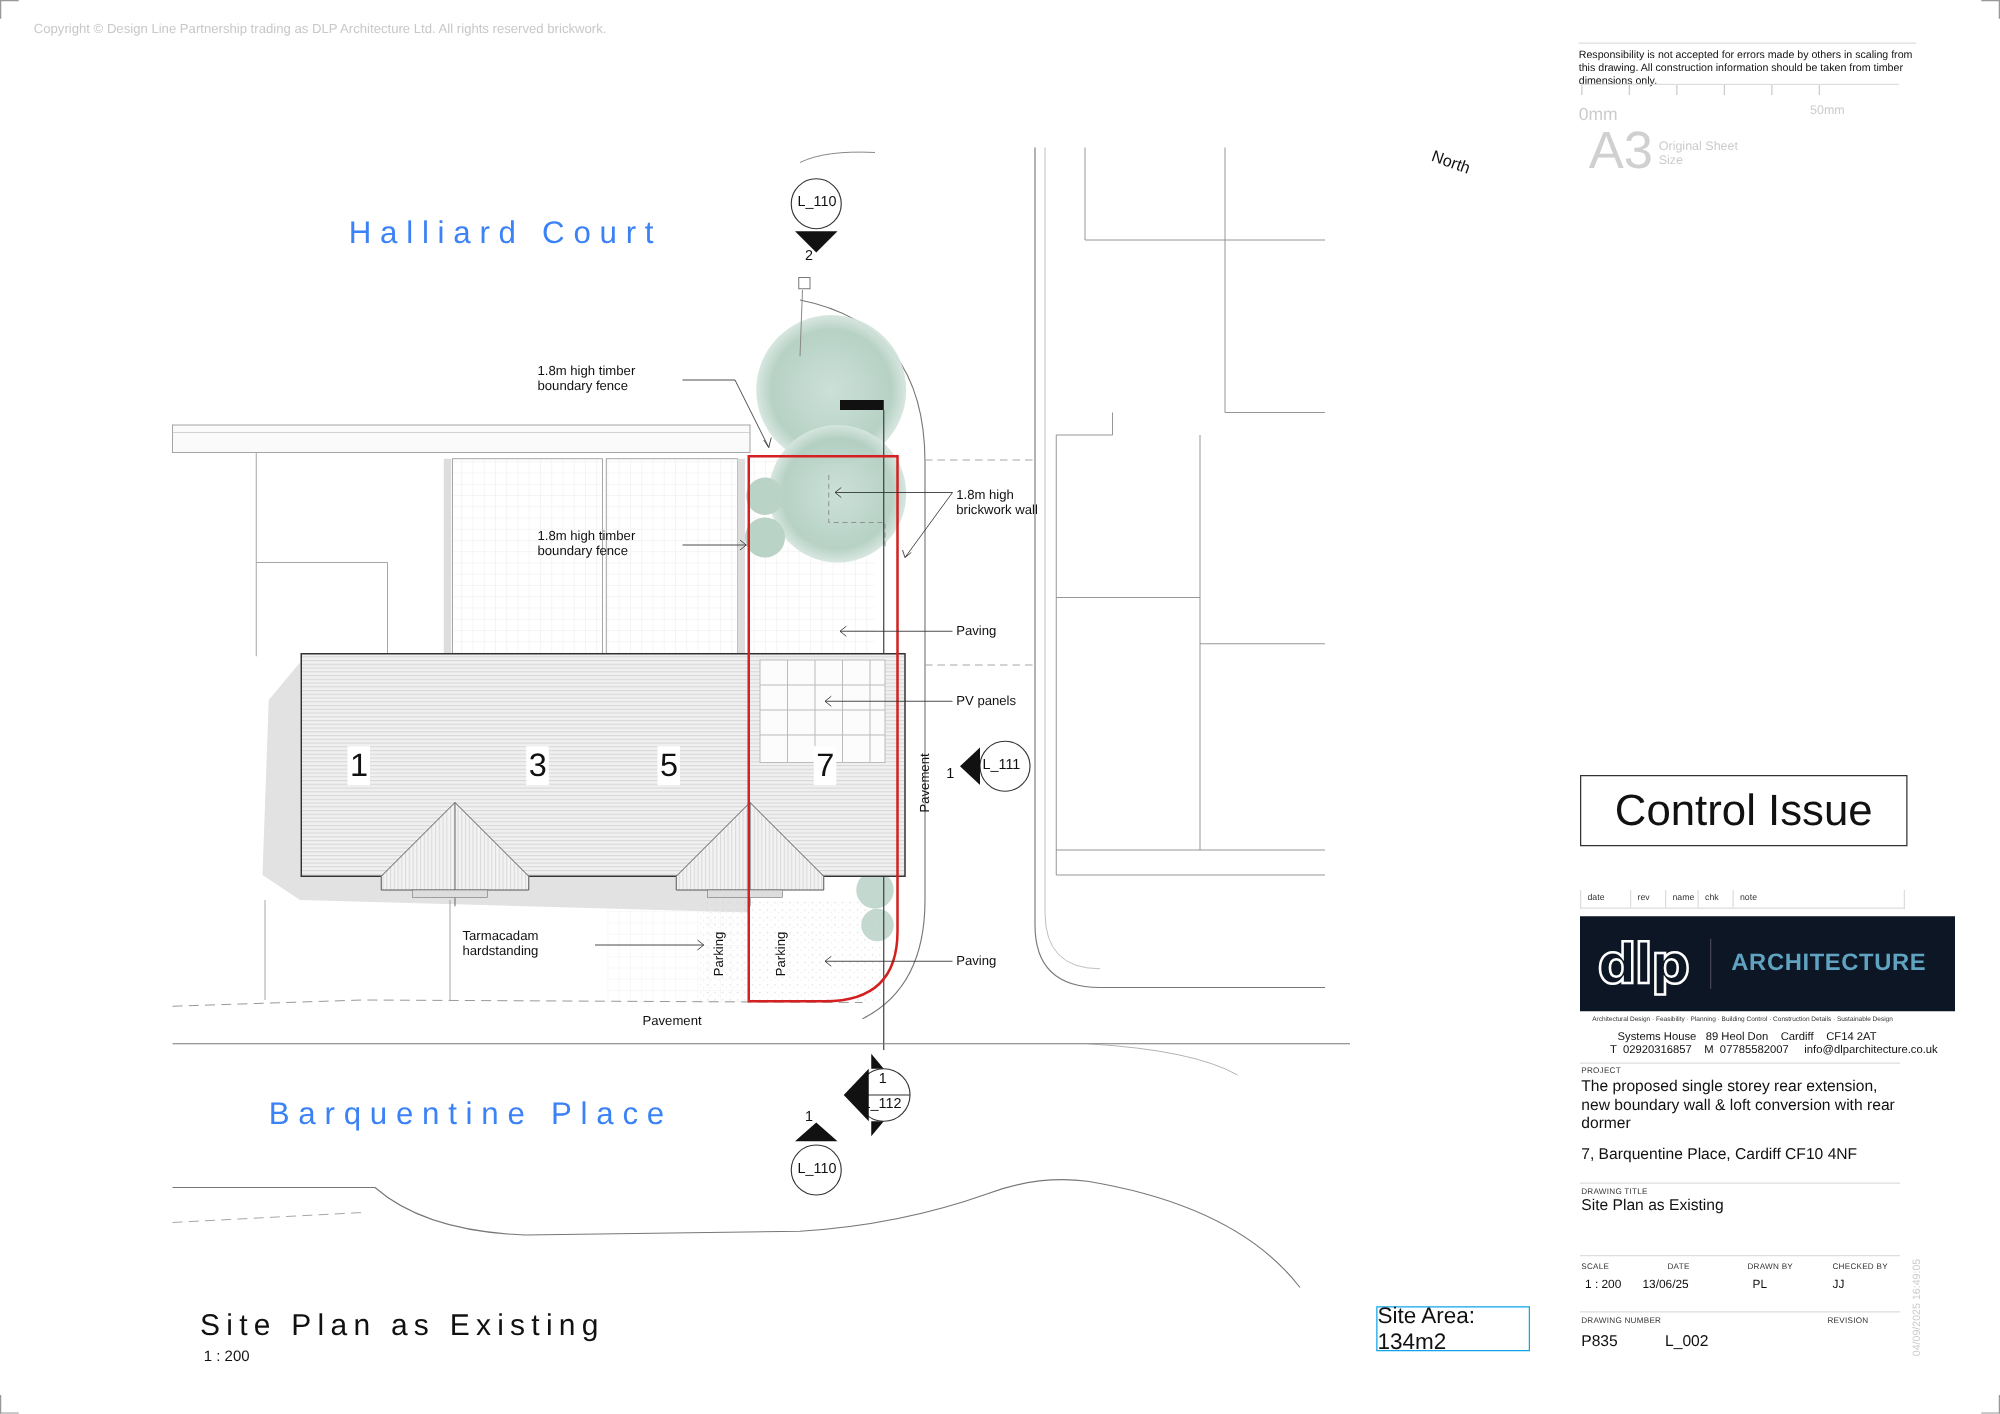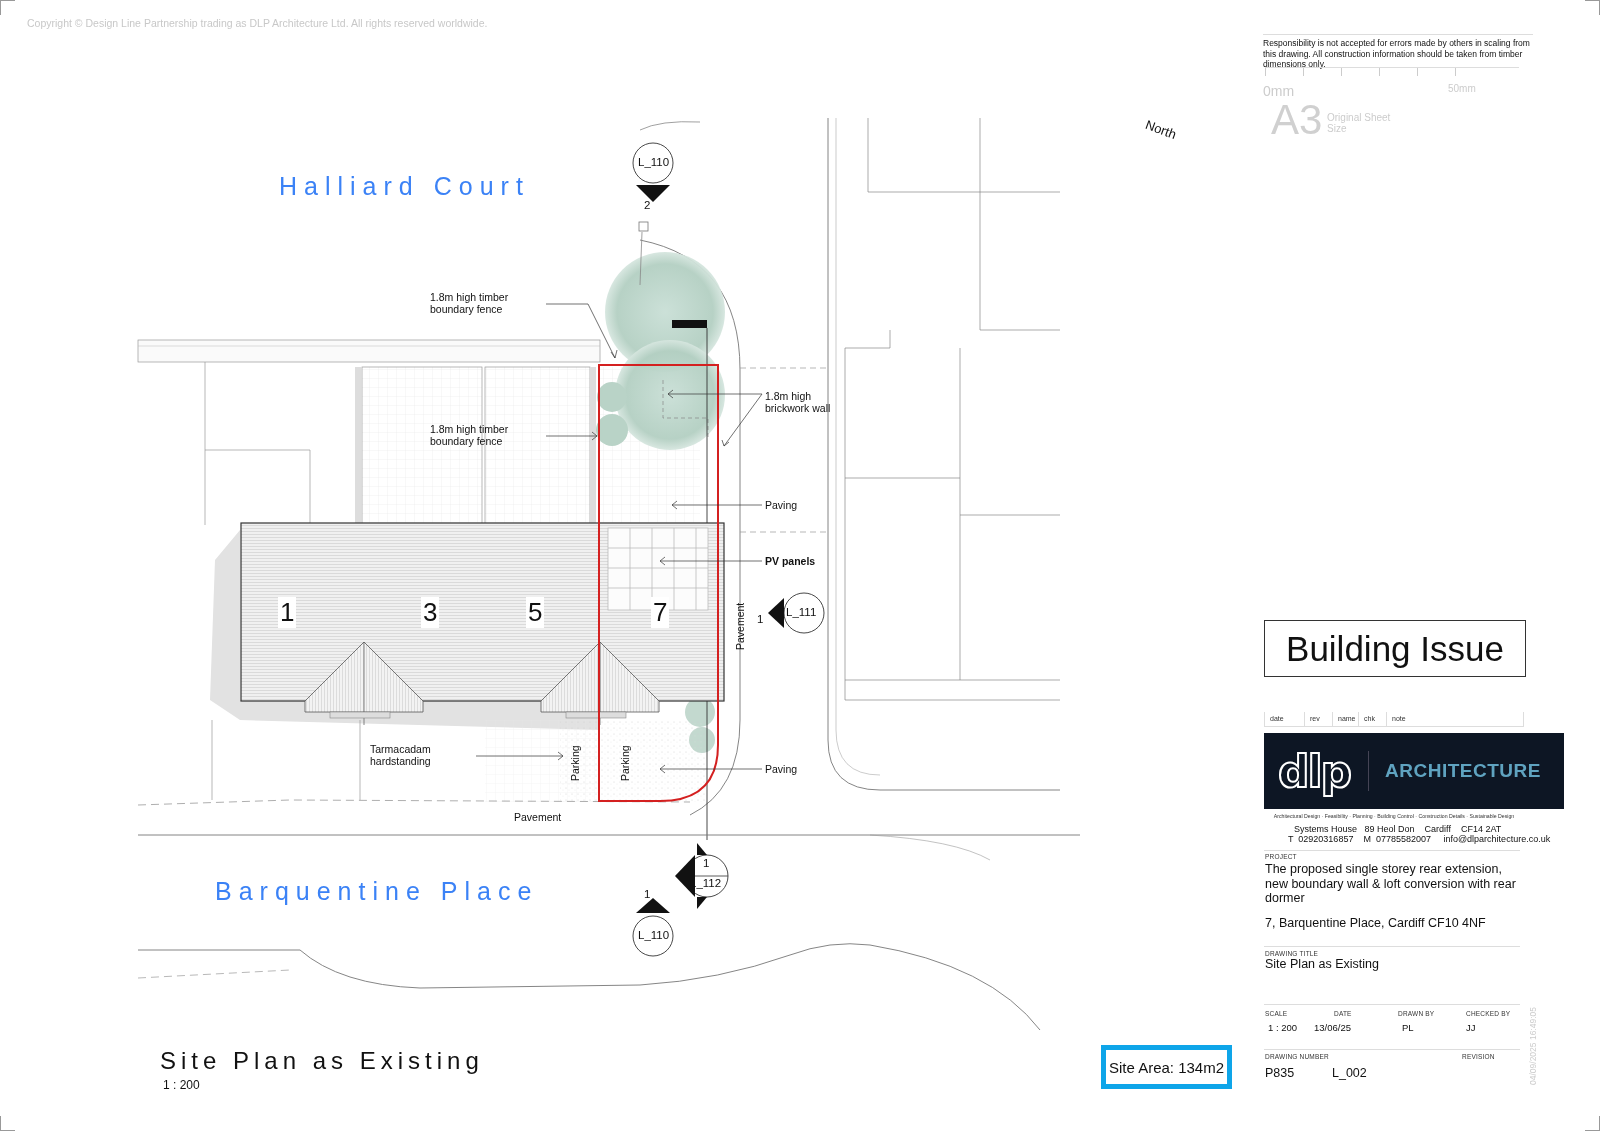--- a/index.html
+++ b/index.html
@@ -15,21 +15,21 @@
   .street { font-size: 25px; letter-spacing: 7px; color: #3b82f6; }
   .lbl { font-size: 10.5px; color: #111; line-height: 12px; }
   .lbl.r { text-align: left; }
   .houseno { font-size: 26px; color: #111; background: #fff; padding: 0 2px; }
   .vert { transform: rotate(-90deg); transform-origin: left top; font-size: 10.5px; white-space: nowrap; }
   .marker-txt { font-size: 11.5px; color: #111; }
 
   .sheet-title { left: 160px; top: 1047px; font-size: 24px; letter-spacing: 5px; }
   .sheet-scale { left: 163px; top: 1078px; font-size: 12px; }
 
-  .site-area { left: 1101px; top: 1045px; width: 121px; height: 34px; border: 5px solid #0ea5e9; font-size: 15px; display: flex; align-items: center; justify-content: center; }
+  .site-area { left: 1101px; top: 1045px; width: 121px; height: 34px; border: 1px solid #0ea5e9; font-size: 18px; display: flex; align-items: center; justify-content: center; }
 
   
   .tb { left: 1263px; width: 270px; }
   .resp { top: 34px; font-size: 8.5px; line-height: 10.5px; color: #111; border-top: 1px solid #ddd; padding-top: 3px; }
   .scalebar { left: 1265px; top: 67px; width: 254px; height: 14px; border-top: 1px solid #ddd; }
   .scalebar .tick { position: absolute; top: 0; width: 1px; height: 8px; background: #ccc; }
   .sb-0 { left: 1263px; top: 83px; font-size: 14px; color: #ccc; }
   .sb-50 { left: 1448px; top: 83px; font-size: 10px; color: #ccc; }
   .a3 { left: 1271px; top: 96px; font-size: 42px; color: #d0d0d0; }
   .a3-sub { left: 1327px; top: 112px; font-size: 10px; color: #ccc; line-height: 11px; width: 80px; }
@@ -66,21 +66,21 @@
   .stamp { left: 1528px; top: 1085px; transform: rotate(-90deg); transform-origin: left top; font-size: 8.5px; color: #ccc; white-space: nowrap; }
 </style>
 </head>
 <body>
 
 <div class="abs corner-mark"></div>
 <div class="abs corner-mark2"></div>
 <div class="abs corner-mark3"></div>
 <div class="abs corner-mark4"></div>
 
-<div class="abs copyright">Copyright © Design Line Partnership trading as DLP Architecture Ltd. All rights reserved worldwide.</div>
+<div class="abs copyright">Copyright © Design Line Partnership trading as DLP Architecture Ltd. All rights reserved brickwork.</div>
 
 <svg class="plan" width="1100" height="1131" viewBox="0 0 1100 1131">
   <defs>
     <pattern id="grid" width="9" height="9" patternUnits="userSpaceOnUse">
       <path d="M9 0 L0 0 0 9" fill="none" stroke="#e6e6e6" stroke-width="0.6"></path>
     </pattern>
     <pattern id="roof" width="6" height="3" patternUnits="userSpaceOnUse">
       <rect width="6" height="3" fill="#f0f0f0"></rect>
       <path d="M0 0.5 L6 0.5" stroke="#c4c4c4" stroke-width="0.5"></path>
     </pattern>
@@ -231,21 +231,21 @@
 </div>
 <div class="abs lbl r" style="left:430px;top:423px;width:110px;">
   <div>1.8m high timber</div>
   <div>boundary fence</div>
 </div>
 <div class="abs lbl" style="left:765px;top:390px;">
   <div>1.8m high</div>
   <div>brickwork wall</div>
 </div>
 <div class="abs lbl" style="left:765px;top:499px;">Paving</div>
-<div class="abs lbl" style="left:765px;top:555px;font-weight:bold;">PV panels</div>
+<div class="abs lbl" style="left:765px;top:555px;">PV panels</div>
 <div class="abs lbl r" style="left:370px;top:743px;width:100px;">
   <div>Tarmacadam</div>
   <div>hardstanding</div>
 </div>
 <div class="abs vert" style="left:569px;top:781px;">Parking</div>
 <div class="abs vert" style="left:619px;top:781px;">Parking</div>
 <div class="abs lbl" style="left:765px;top:763px;">Paving</div>
 <div class="abs lbl" style="left:514px;top:811px;">Pavement</div>
 <div class="abs vert" style="left:734px;top:650px;">Pavement</div>
 
@@ -269,21 +269,21 @@
     <div class="tick" style="left:76px;"></div>
   <div class="tick" style="left:114px;"></div>
     <div class="tick" style="left:152px;"></div>
     <div class="tick" style="left:190px;"></div>
 </div>
 <div class="abs sb-0">0mm</div>
 <div class="abs sb-50">50mm</div>
 <div class="abs a3">A3</div>
 <div class="abs a3-sub">Original Sheet Size</div>
 
-<div class="abs planning">Building Issue</div>
+<div class="abs planning">Control Issue</div>
 
 <div class="abs rev-row">
   <span style="width:34px;">date</span>
   <span style="width:22px;">rev</span>
   <span style="width:20px;">name</span>
   <span style="width:22px;">chk</span>
   <span>note</span>
 </div>
 
 <div class="abs logo">

